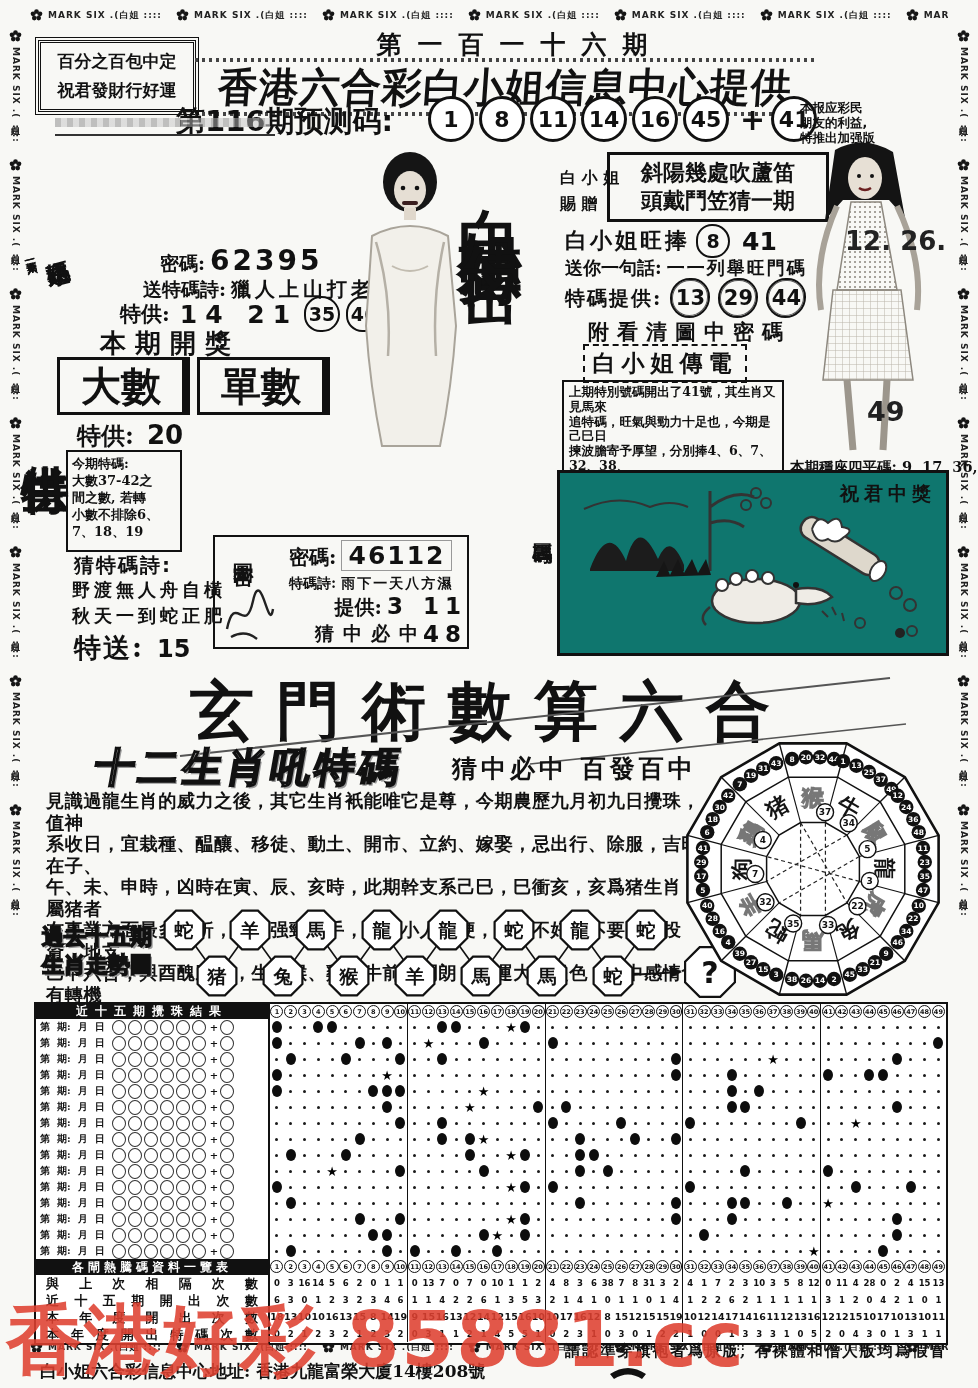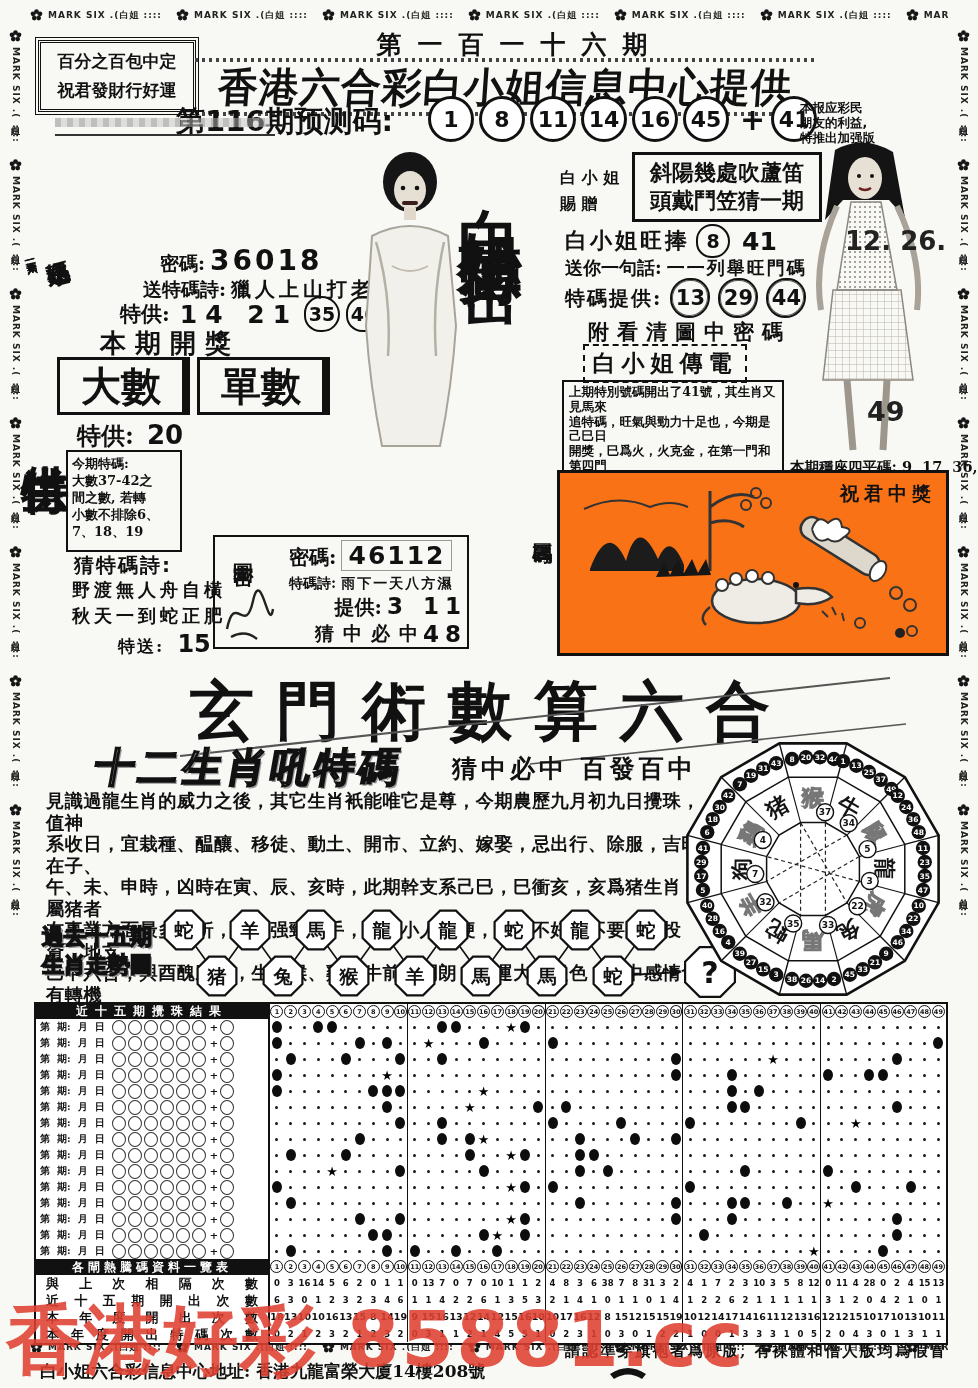--- a/index.html
+++ b/index.html
@@ -457,21 +457,21 @@
     <div>特推出加强版</div>
   </div>
   <div class="a" style="left:55px;top:118px;width:215px;height:9px;background:repeating-linear-gradient(90deg,#999 0 6px,#ccc 6px 12px);opacity:.6;"></div>
   <div class="a dline" style="left:55px;top:134px;width:220px;"></div>
 
   <div class="a serif b9 vtext" style="left:58px;top:242px;height:180px;font-size:23px;transform:rotate(-14deg);">白小姐透碼</div>
   <div class="a serif vtext" style="left:40px;top:252px;height:150px;font-size:10.5px;font-weight:bold;transform:rotate(-14deg);">第一百一十六期</div>
 
   <div class="a" style="left:160px;top:244px;">
     <span class="serif b9" style="font-size:19px;">密碼:</span>
-    <span class="b9" style="font-size:28px;letter-spacing:3px;">36018</span>
+    <span class="b9" style="font-size:28px;letter-spacing:3px;">62395</span>
   </div>
   <div class="a" style="left:143px;top:276px;">
     <span class="serif b9" style="font-size:19px;">送特碼詩:</span>
     <span class="serif" style="font-size:20px;font-weight:bold;letter-spacing:4px;">獵人上山打老虎</span>
   </div>
   <div class="a" style="left:120px;top:296px;display:flex;align-items:center;">
     <span class="serif b9" style="font-size:21px;">特供:</span>
     <span class="b9" style="font-size:25px;margin-left:10px;letter-spacing:8px;">14  21</span>
     <span id="tg-circles"><span class="scircle">35</span><span class="scircle">46</span></span>
   </div>
@@ -486,21 +486,21 @@
       <div>今期特碼:</div>
       <div>大數37-42之</div>
       <div>間之數, 若轉</div>
       <div>小數不排除6、</div>
       <div>7、18、19</div>
     </div>
   <div class="a b9" style="left:74px;top:552px;font-size:20px;letter-spacing:2px;">猜特碼詩:</div>
   <div class="a serif" style="left:72px;top:578px;font-size:18px;font-weight:bold;letter-spacing:4px;">野渡無人舟自橫</div>
   <div class="a serif" style="left:72px;top:604px;font-size:18px;font-weight:bold;letter-spacing:4px;">秋天一到蛇正肥</div>
   <div class="a" style="left:74px;top:630px;">
-    <span class="serif b9" style="font-size:17px;letter-spacing:2px;margin-left:44px;">特送:</span>
+    <span class="serif b9" style="font-size:27px;letter-spacing:2px;">特送:</span>
     <span class="b9" style="font-size:24px;margin-left:8px;">15</span>
   </div>
   <div class="a serif b9 vtext" style="left:22px;top:428px;height:245px;font-size:48px;line-height:1;">生肖特供</div>
 
   <div class="a" style="left:352px;top:146px;width:118px;height:322px;">
     <svg width="118" height="322" viewBox="0 0 118 322">
       <ellipse cx="58" cy="36" rx="27" ry="30" fill="#151515"></ellipse>
       <ellipse cx="58" cy="44" rx="16" ry="19" fill="#e6dfd4"></ellipse>
       <circle cx="51" cy="42" r="2.3" fill="#111"></circle>
         <circle cx="65" cy="42" r="2.3" fill="#111"></circle>
@@ -533,21 +533,21 @@
       <span class="serif b9" style="font-size:20px;">提供:</span>
       <span class="b9" style="font-size:23px;letter-spacing:6px;">3   11   48</span>
     </div>
     <div class="a serif b9" style="left:100px;top:84px;font-size:19px;letter-spacing:9px;">猜中必中</div>
   </div>
 
   <div class="a serif b9" style="left:560px;top:165px;width:66px;font-size:16px;line-height:26px;text-align:justify;">
     <div>白 小 姐</div>
     <div>賜    贈</div>
   </div>
-  <div class="a b9" style="left:632px;top:152px;width:172px;border:3.5px solid #111;padding:4px 6px;font-size:22px;line-height:28px;text-align:center;">
+  <div class="a b9" style="left:607px;top:152px;width:172px;border:3.5px solid #111;padding:4px 22px;font-size:22px;line-height:28px;text-align:center;">
     <div>斜陽幾處吹蘆笛</div>
     <div>頭戴鬥笠猜一期</div>
   </div>
   <div class="a" style="left:565px;top:224px;display:flex;align-items:center;">
     <span class="serif b9" style="font-size:22px;letter-spacing:3px;">白小姐旺捧</span>
     <span class="scircle" style="width:30px;height:30px;">8</span>
     <span class="b9" style="font-size:25px;margin-left:12px;">41</span>
   </div>
   <div class="a" style="left:565px;top:256px;">
     <span class="serif b9" style="font-size:18px;">送你一句話:</span>
@@ -560,21 +560,20 @@
         <span class="mcircle">29</span>
         <span class="mcircle">44</span>
       </span>
   </div>
   <div class="a serif b9" style="left:588px;top:318px;font-size:21px;letter-spacing:8px;">附看清圖中密碼</div>
   <div class="a b9" style="left:583px;top:344px;width:160px;border:2.5px dashed #111;text-align:center;font-size:23px;padding:2px 0;letter-spacing:6px;">白小姐傳電</div>
   <div class="a" style="left:562px;top:380px;width:222px;height:92px;border:2.5px solid #111;padding:3px 5px;box-sizing:border-box;">
     <div id="para-lines" class="serif" style="font-size:12.6px;font-weight:bold;line-height:14.8px;">
         <div>上期特別號碼開出了41號，其生肖又見馬來</div>
         <div>追特碼，旺氣與勁力十足也，今期是己巳日</div>
-        <div>開獎，巳爲火，火克金，在第一門和第四門</div>
         <div>揀波膽寄予厚望，分別捧4、6、7、32、38、</div>
         <div>39號。</div>
       </div>
     <div class="serif b9" style="font-size:18px;letter-spacing:3px;margin-top:-17px;margin-left:42px;">敬請彩民留意!</div>
   </div>
 
   <div class="a" style="left:793px;top:140px;width:158px;height:320px;">
     <svg width="158" height="320" viewBox="0 0 158 320">
       <defs>
         <pattern id="grid" width="7" height="7" patternUnits="userSpaceOnUse">
@@ -592,21 +591,21 @@
       <path d="M58 62 L88 62 L104 150 L44 150 Z" fill="url(#dots)" stroke="#8d887f" stroke-width="1.5"></path>
       <path d="M40 150 L108 150 L120 240 L30 240 Z" fill="url(#grid)" stroke="#8d887f" stroke-width="1.5"></path>
       <path d="M54 240 L60 310 M94 240 L90 310" stroke="#9c968c" stroke-width="7"></path>
       <path d="M44 66 Q20 120 28 170 M104 66 Q130 120 124 170" stroke="#a8a298" stroke-width="6" fill="none"></path>
     </svg>
     <div class="a b9" style="left:52px;top:86px;font-size:26px;color:#222;"><span>12.</span> <span>26.</span></div>
     <div class="a b9" style="left:74px;top:256px;font-size:27px;color:#222;">49</div>
   </div>
   <div class="a serif b9" style="left:790px;top:458px;font-size:14.5px;">本期穩座四平碼: 9, 17, 36, 49</div>
 
-  <div class="a" style="left:557px;top:470px;width:386px;height:180px;border:3px solid #111;background:#f97316;">
+  <div class="a" style="left:557px;top:470px;width:386px;height:180px;border:3px solid #111;background:#0f766e;">
     <div class="a serif b9" style="right:10px;top:8px;font-size:19px;letter-spacing:5px;">祝君中獎</div>
     <svg width="380" height="172" viewBox="0 0 380 172">
       <path d="M24 36 q34 -16 66 -2 q20 -8 38 0" stroke="#333" stroke-width="2" fill="none"></path>
       <path d="M30 96 Q48 48 66 88 Q78 42 98 86 Q110 58 124 92 L124 98 L30 98 Z" fill="#1c1c1c"></path>
       <path d="M150 98 V18 M150 34 q24 -18 44 -10 M150 50 q20 -6 34 4" stroke="#333" stroke-width="3" fill="none"></path>
       <circle cx="196" cy="20" r="5" fill="none" stroke="#333" stroke-width="2"></circle>
       <circle cx="206" cy="30" r="5" fill="none" stroke="#333" stroke-width="2"></circle>
       <circle cx="186" cy="32" r="5" fill="none" stroke="#333" stroke-width="2"></circle>
       <path d="M96 104 l8 -16 l6 14 l8 -16 l6 14 l8 -14 l6 14 l8 -14 l5 16 Z" fill="#161616"></path>
       <ellipse cx="196" cy="128" rx="44" ry="22" fill="#efece6" stroke="#333" stroke-width="2.5"></ellipse>

